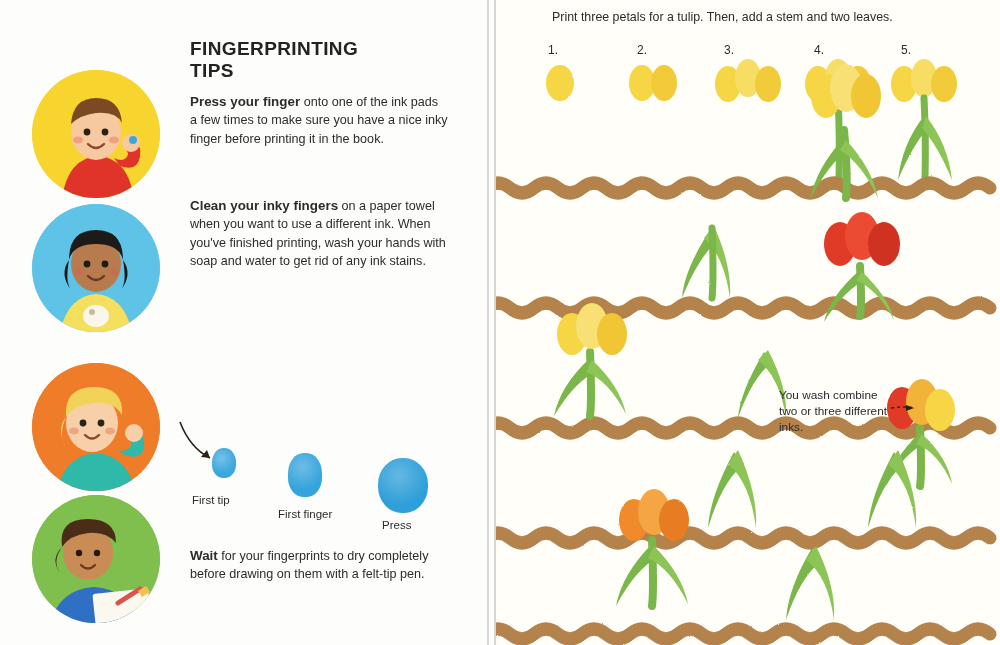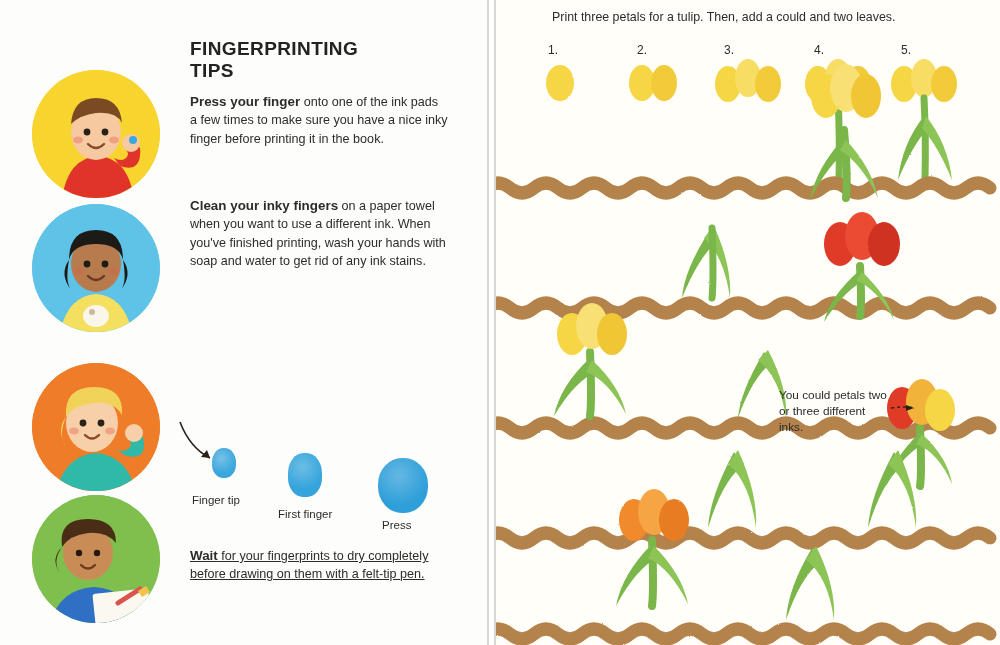--- a/index.html
+++ b/index.html
@@ -61,21 +61,21 @@
     font-size: 12.6px;
     line-height: 1.45;
     color: #2c2c2c;
   }
   .tipblock b { font-weight: bold; font-size: 13.4px; }
   .tipblock p { margin: 0 0 7px 0; }
   .t1 { top: 84px; }
   .t2 { top: 188px; }
   .t3 { top: 278px; }
   .t4 { top: 376px; }
-  .t5 { top: 538px; text-decoration: underline; }
+  .t5 { top: 538px; }
 
   
   .print {
     position: absolute;
     background: #35a4dc;
   }
   .print-tip {
     left: 212px; top: 440px;
     width: 24px; height: 30px;
     border-radius: 48% 48% 46% 46%;
@@ -230,30 +230,30 @@
 
     <svg class="arrow-svg" width="60" height="60" viewBox="0 0 60 60">
       <path d="M4 6 q10 26 30 36" fill="none" stroke="#2a2118" stroke-width="1.6"></path>
       <path d="M34 42 l-9 -1 l6 -7 z" fill="#2a2118"></path>
     </svg>
 
     <div class="print print-tip"></div>
     <div class="print print-first"></div>
     <div class="print print-thumb"></div>
 
-    <div class="print-label lbl-tip">Finger tip</div>
+    <div class="print-label lbl-tip">First tip</div>
     <div class="print-label lbl-first">First finger</div>
     <div class="print-label lbl-thumb">Press</div>
   </div>
 
   <div class="spine"></div>
 
   <div class="right-page">
 
-    <div class="instruction">Print three petals for a tulip. Then, add a could and two leaves.</div>
+    <div class="instruction">Print three petals for a tulip. Then, add a stem and two leaves.</div>
 
     
     <div class="stepnum" style="left:52px;  top:43px;">1.</div>
     <div class="stepnum" style="left:141px; top:43px;">2.</div>
     <div class="stepnum" style="left:228px; top:43px;">3.</div>
     <div class="stepnum" style="left:318px; top:43px;">4.</div>
     <div class="stepnum" style="left:405px; top:43px;">5.</div>
 
     
     <svg width="504" height="645" viewBox="0 0 504 645">
@@ -375,16 +375,16 @@
       <g filter="url(#rough)">
         <path d="M238 452 q-24 44 -26 76 q14 -46 34 -62 z" fill="#7ab648"></path>
         <path d="M242 450 q20 44 18 78 q-6 -46 -28 -64 z" fill="#8cc457"></path>
         <path d="M398 452 q-24 44 -26 76 q14 -46 34 -62 z" fill="#7ab648"></path>
         <path d="M402 450 q20 44 18 78 q-6 -46 -28 -64 z" fill="#8cc457"></path>
         <path d="M316 548 q-24 40 -26 72 q14 -42 34 -58 z" fill="#7ab648"></path>
         <path d="M320 546 q20 40 18 74 q-6 -44 -28 -60 z" fill="#8cc457"></path>
       </g>
     </svg>
 
-    <div class="callout">You could petals two or three different inks.</div>
+    <div class="callout">You wash combine two or three different inks.</div>
   </div>
 
 </div>
 
 </body></html>

